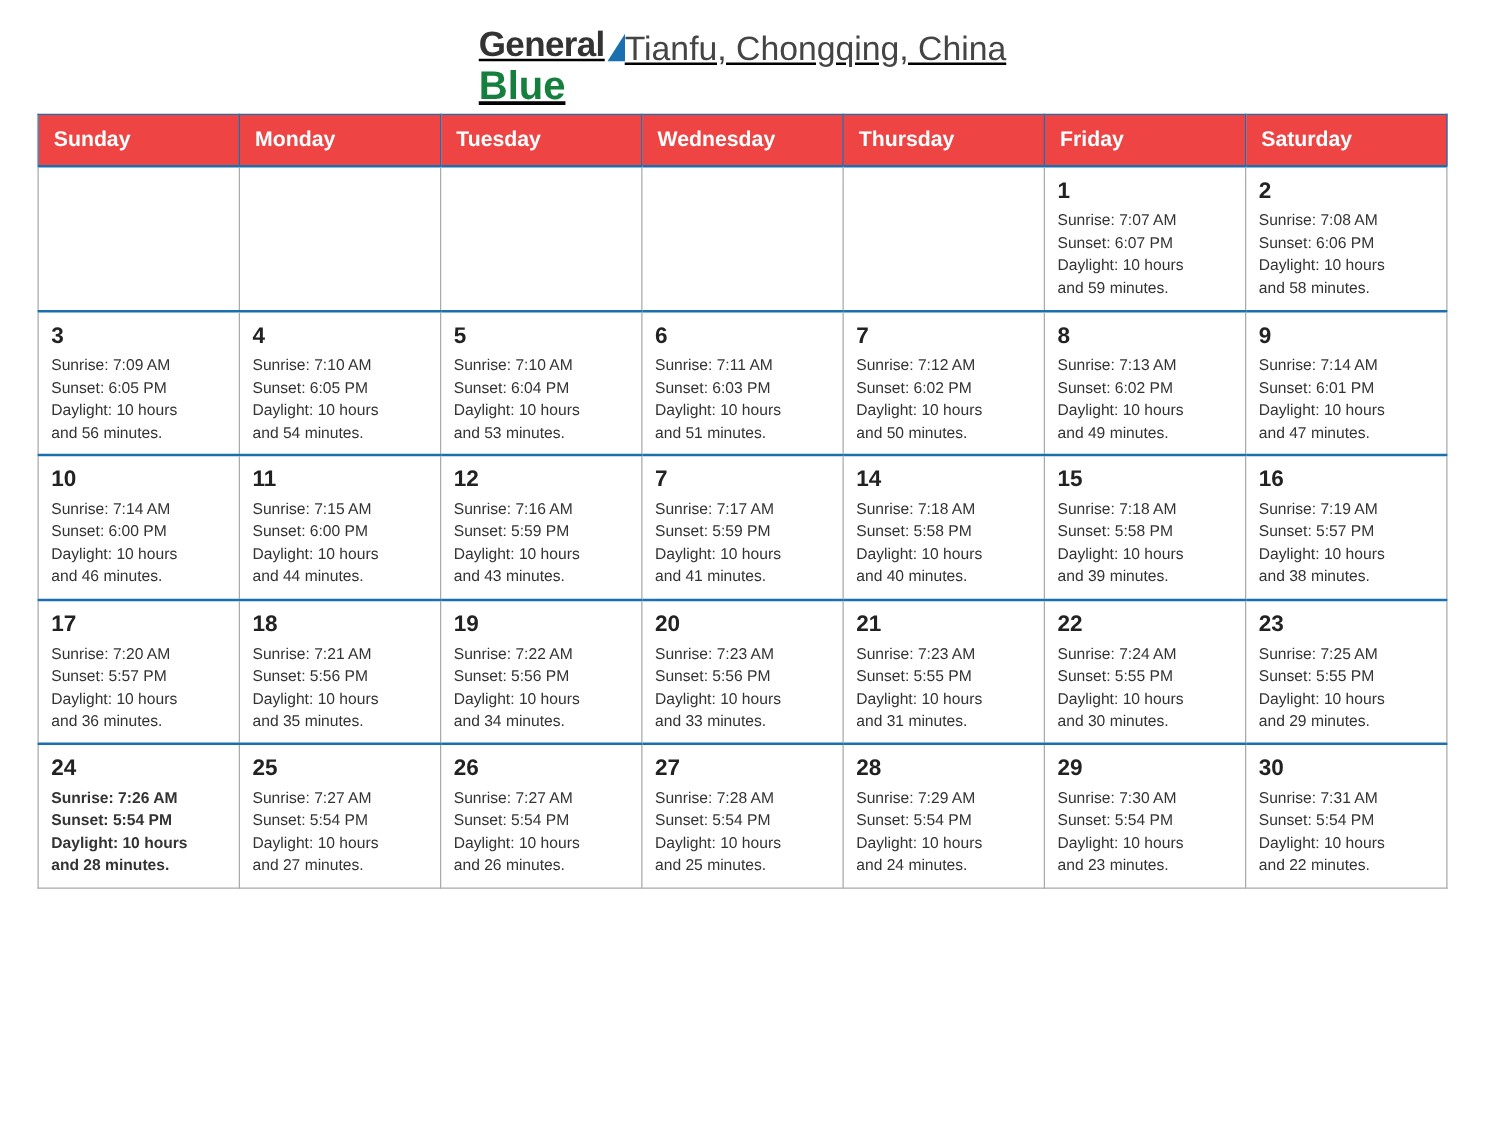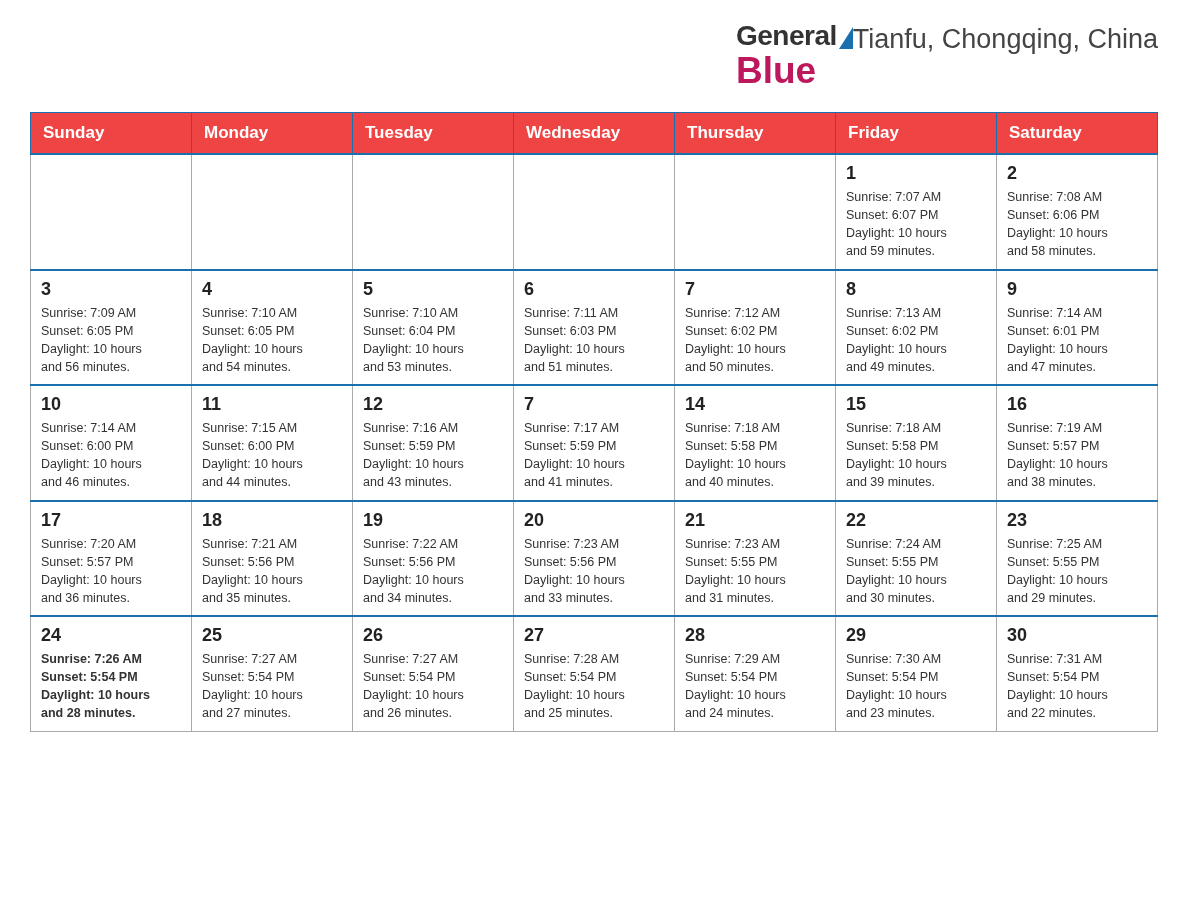--- a/index.html
+++ b/index.html
@@ -5,23 +5,24 @@
     * { margin: 0; padding: 0; box-sizing: border-box; }
     body {
       font-family: Arial, sans-serif;
       background: #fff;
       width: 1188px;
       min-height: 918px;
       padding: 20px 30px;
     }
     .header {
       display: flex;
-      justify-content: flex-end;
+      justify-content: center;
       align-items: flex-start;
-      margin-bottom: 20px;
+      margin-bottom: 4px;
+      text-decoration: underline;
     }
     .logo {
       display: flex;
       flex-direction: column;
       align-items: flex-start;
     }
     .logo-top {
       display: flex;
       align-items: center;
     }
@@ -33,23 +34,23 @@
     }
     .logo-triangle {
       width: 0;
       height: 0;
       border-left: 14px solid transparent;
       border-bottom: 22px solid #1a6faf;
       margin-left: 2px;
       margin-top: 4px;
     }
     .logo-blue {
-      font-size: 37px;
+      font-size: 32px;
       font-weight: bold;
-      color: #be185d;
+      color: #15803d;
       margin-top: -2px;
     }
     .title-block {
       text-align: right;
     }
     .month-title {
       font-size: 52px;
       font-weight: normal;
       color: #222;
       line-height: 1.1;

